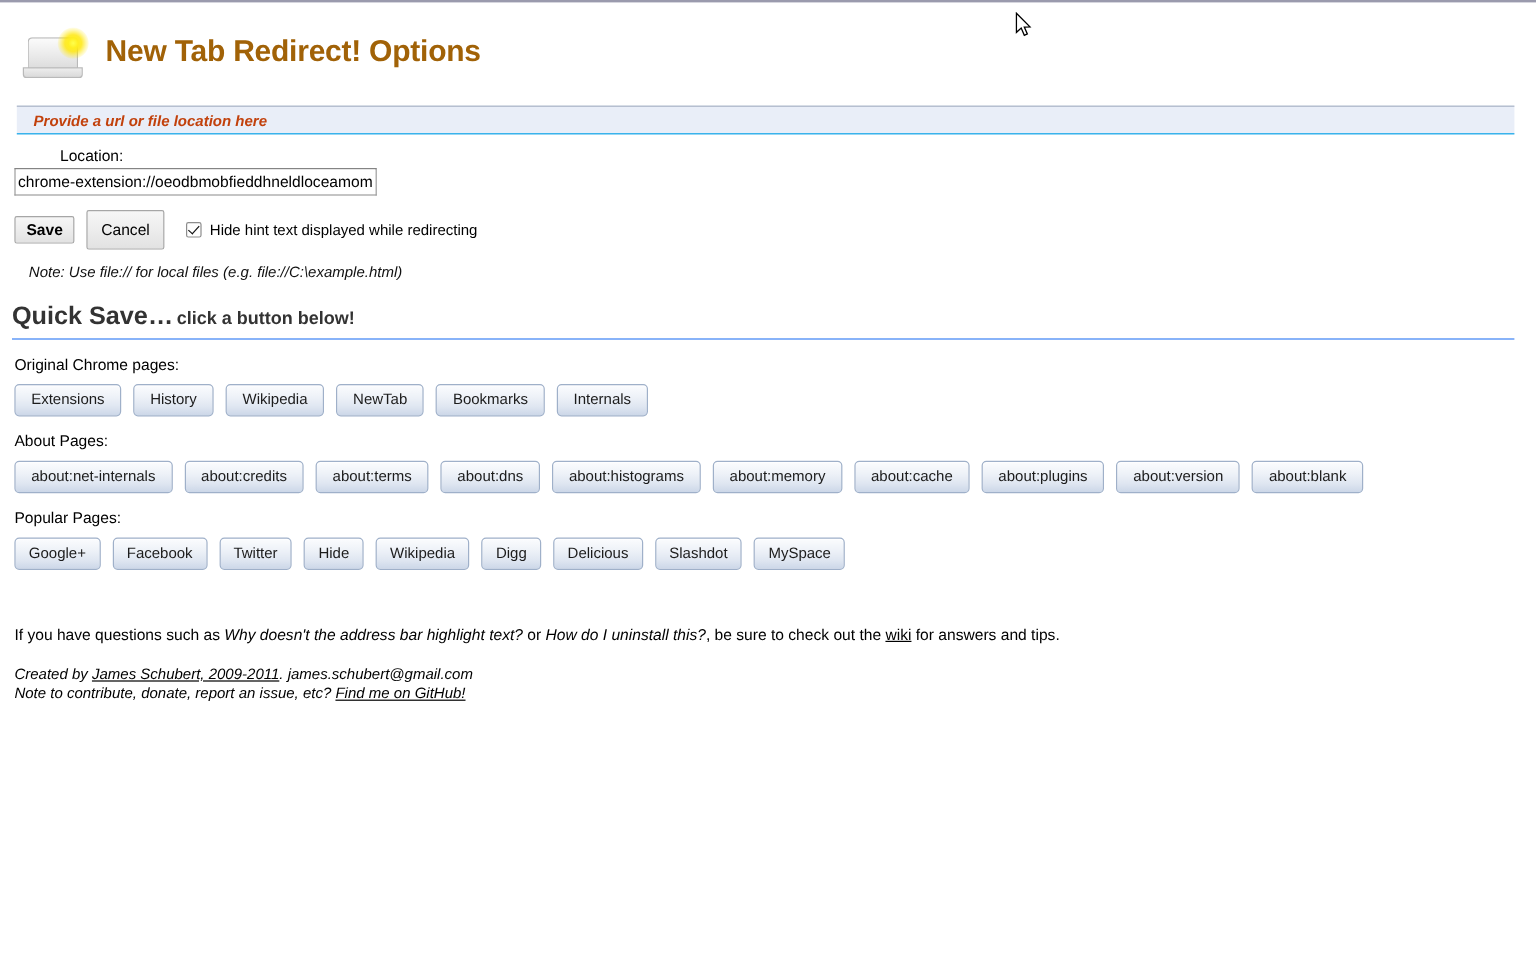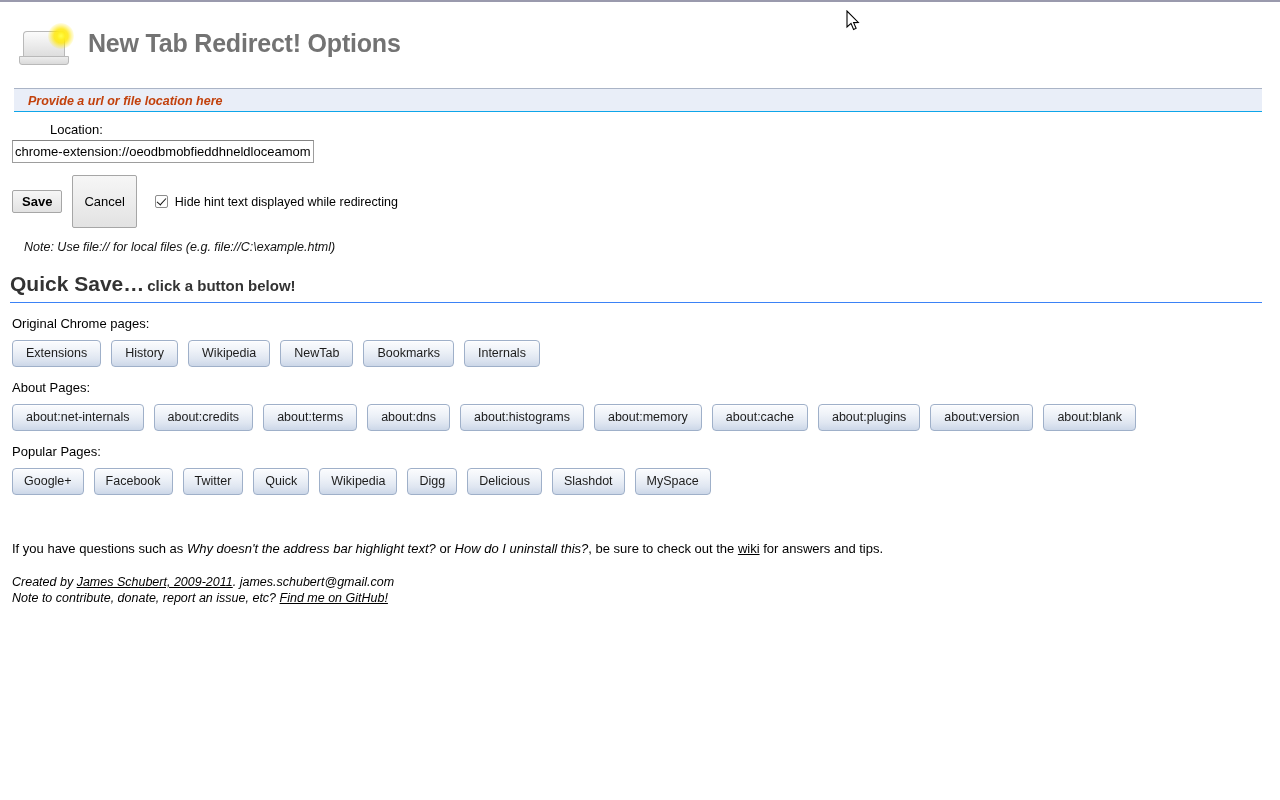--- a/index.html
+++ b/index.html
@@ -77,21 +77,21 @@
     height: 26px;
     border-radius: 50%;
     background: radial-gradient(circle at 50% 50%,
        #ffff4d 0%, #ffee22 22%, #ffe600cc 38%, #ffe60055 58%, #ffe60000 75%);
   }
   .page-title {
     font-size: 25px;
     font-weight: bold;
     letter-spacing: -0.2px;
     margin-left: 10px;
-    color: #737373;
+    color: #a16207;
     white-space: nowrap;
   }
 
   
   .banner {
     margin: 14px 18px 0 14px;
     background: #e9eef8;
     border-top: 1px solid #aab4c6;
     border-bottom: 1px solid #0ea5e9;
     height: 24px;
@@ -126,21 +126,21 @@
     align-items: center;
     margin-top: 12px;
   }
   .form-btn {
     font-family: "Liberation Sans", sans-serif;
     font-size: 13px;
     color: #000;
     background: linear-gradient(180deg,#f6f6f6 0%,#ededed 48%,#e2e2e2 100%);
     border: 1px solid #a6a6a6;
     border-radius: 2px;
-    padding: 18px 11px;
+    padding: 8px 11px;
     cursor: pointer;
     line-height: 15px;
   }
   .form-btn.primary { font-weight: bold; padding: 3px 9px; }
   .form-btn + .form-btn { margin-left: 10px; }
   .chk-wrap {
     display: flex;
     align-items: center;
     margin-left: 18px;
     font-size: 12.5px;
@@ -309,21 +309,21 @@
       <button class="qbtn">about:blank</button>
     </div>
   </div>
 
   <div class="group popular">
     <div class="group-label">Popular Pages:</div>
     <div class="btn-list">
       <button class="qbtn">Google+</button>
       <button class="qbtn">Facebook</button>
       <button class="qbtn">Twitter</button>
-      <button class="qbtn">Quick</button>
+      <button class="qbtn">Hide</button>
       <button class="qbtn">Wikipedia</button>
       <button class="qbtn">Digg</button>
       <button class="qbtn">Delicious</button>
       <button class="qbtn">Slashdot</button>
       <button class="qbtn">MySpace</button>
     </div>
   </div>
 
   <div class="footer-q">
     <span>If you have questions such as </span><i>Why doesn't the address bar highlight text?</i><span> or </span><i>How do I uninstall this?</i><span>, be sure to check out the </span><a class="link">wiki</a><span> for answers and tips.</span>

